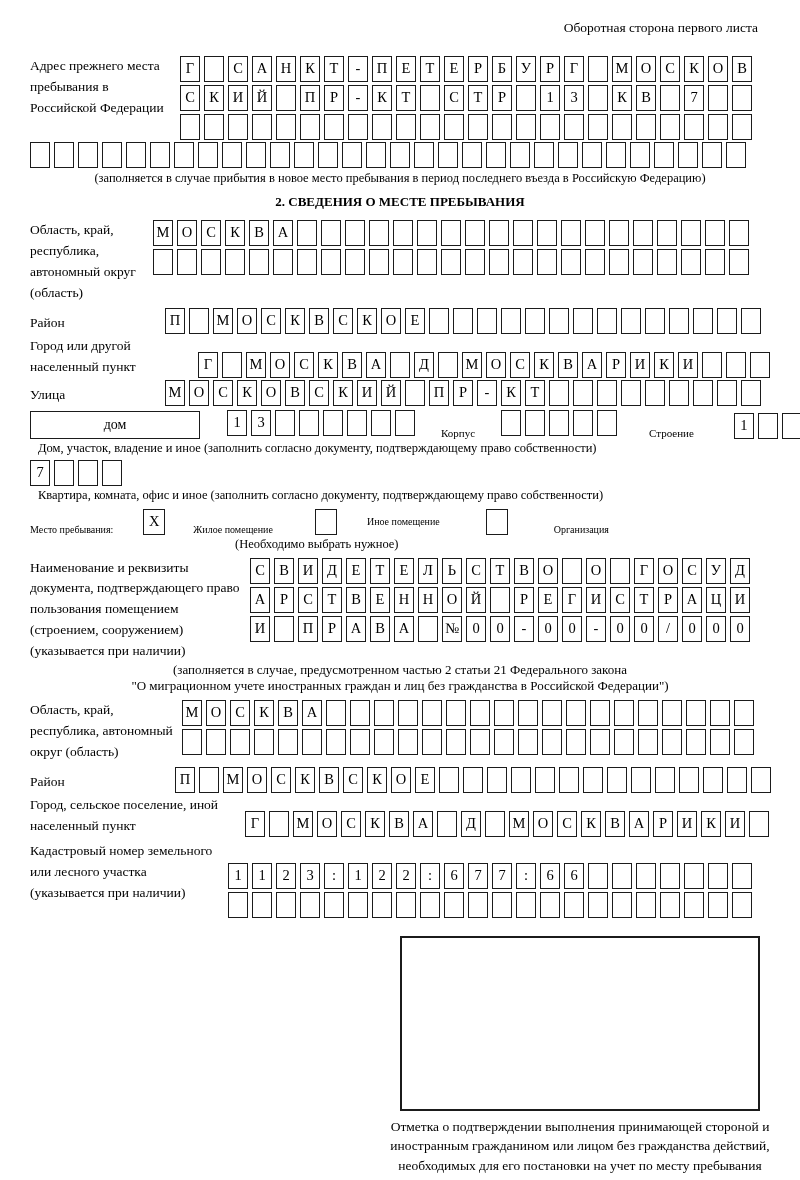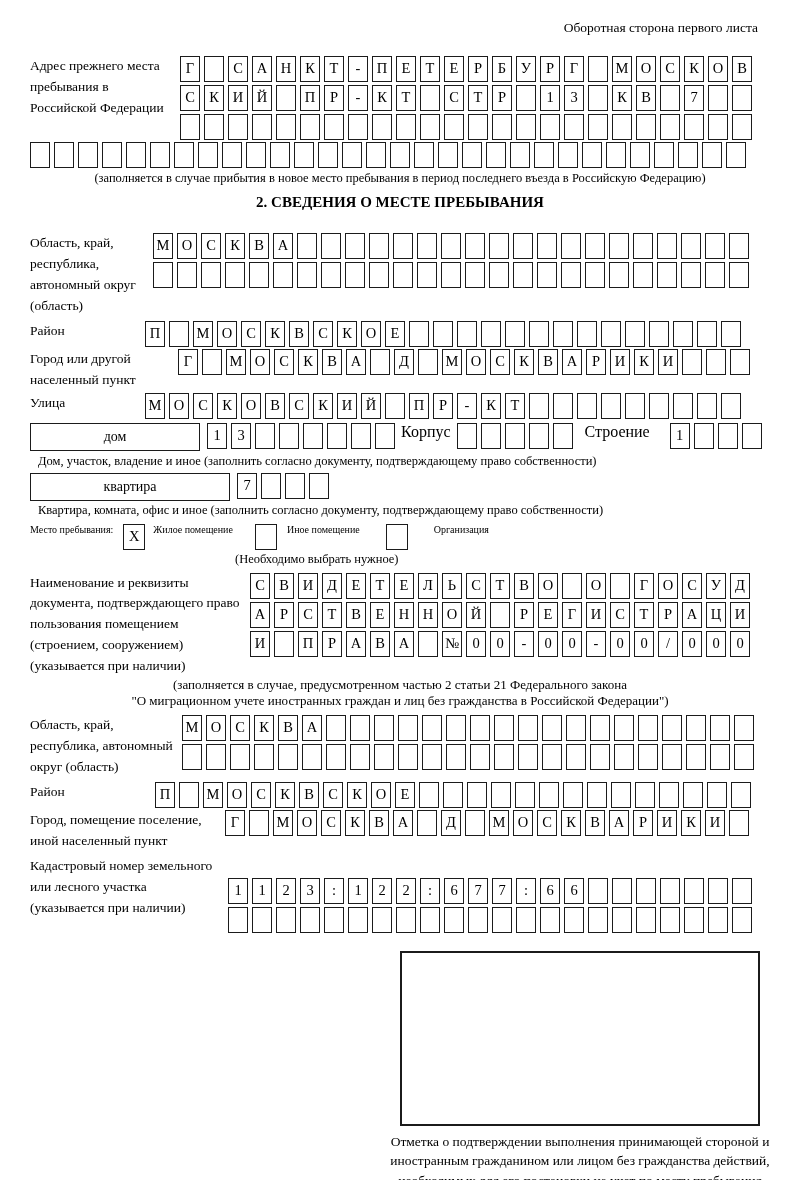--- a/index.html
+++ b/index.html
@@ -6,41 +6,41 @@
   html,body { background:#ffffff; }
   body {
     width:800px; height:1180px; overflow:hidden;
     font-family:"Liberation Serif", serif; color:#000;
   }
   .page { padding:20px 30px 0 30px; width:800px; }
 
   .header-note { text-align:right; font-size:13.5px; padding-right:12px; margin-bottom:20px; }
 
   .field { display:flex; align-items:flex-start; }
-  .field.vcenter { align-items:flex-start; }
+  .field.vcenter { align-items:flex-end;gap:20px; }
   .flabel { font-size:13.5px; line-height:1.55; flex:none; padding-right:6px; }
 
   .gridcol { flex:none; }
   .grid-row { display:flex; height:26px; margin-bottom:3px; }
   .grid-row:last-child { margin-bottom:0; }
   .cell {
     flex:none; width:20px; height:26px; margin-right:4px;
     border:1.6px solid #1b1b1b; background:#fff;
     text-align:center; font-size:14.5px; line-height:23px;
   }
   .note { font-size:12.5px; }
   .note.center { text-align:center; }
 
-  .sec-title { text-align:center; font-weight:bold; font-size:15px; margin:8px 0 22px 0; }
+  .sec-title { text-align:center; font-weight:bold; font-size:13px; margin:8px 0 10px 0; }
 
   .wide-box {
     flex:none; height:28px; border:1.6px solid #1b1b1b;
     text-align:center; font-size:14px; line-height:25px;
   }
-  .inline-label { font-size:16px; flex:none; }
+  .inline-label { font-size:11px; flex:none; }
 
   .cbox {
     flex:none; width:22px; height:26px; border:1.6px solid #1b1b1b;
     text-align:center; font-size:14.5px; line-height:23px; background:#fff;
   }
   .copt { font-size:10px; flex:none;font-family:Liberation Serif, serif; }
 
   .stamp-wrap { width:440px; margin-left:330px; margin-top:18px; }
   .stamp-box { width:360px; height:175px; border:2px solid #1b1b1b; margin:0 auto; background:#fff; }
   .stamp-caption { width:420px; margin:6px auto 0 auto; text-align:center; font-size:13.5px; line-height:1.45; } .mb6{margin-bottom:6px;}
@@ -348,36 +348,35 @@
     <div class="grid-row">
         <span class="cell">1</span>
         <span class="cell"></span>
         <span class="cell"></span>
         <span class="cell"></span>
       </div>
   </div>
   <div class="note mt2" style="padding-left:8px">Дом, участок, владение и иное (заполнить согласно документу, подтверждающему право собственности)</div>
 
   <div class="field vcenter mt4">
-    <div class="wide-box" style="width:200px;margin-right:7px">квартира</div>
     <div class="grid-row">
         <span class="cell">7</span>
         <span class="cell"></span>
         <span class="cell"></span>
         <span class="cell"></span>
       </div>
   </div>
   <div class="note mt2" style="padding-left:8px">Квартира, комната, офис и иное (заполнить согласно документу, подтверждающему право собственности)</div>
 
   <div class="field vcenter mt6">
     <div class="copt" style="margin-right:10px">Место пребывания:</div>
     <div class="cbox">X</div>
     <div class="copt" style="margin:0 22px 0 8px">Жилое помещение</div>
     <div class="cbox"></div>
-    <div class="copt" style="margin:0 26px 0 10px">Иное помещение</div>
+    <div class="copt" style="margin:0 26px 8px 10px">Иное помещение</div>
     <div class="cbox"></div>
     <div class="copt" style="margin-left:26px">Организация</div>
   </div>
   <div class="note mt2" style="padding-left:205px">(Необходимо выбрать нужное)</div>
 
   <div class="field mt6">
     <div class="flabel" style="width:220px">Наименование и реквизиты документа, подтверждающего право пользования помещением (строением, сооружением) (указывается при наличии)</div>
     <div class="gridcol">
       <div class="grid-row">
           <span class="cell">С</span>
@@ -537,21 +536,21 @@
         <span class="cell"></span>
         <span class="cell"></span>
         <span class="cell"></span>
         <span class="cell"></span>
         <span class="cell"></span>
         <span class="cell"></span>
       </div>
   </div>
 
   <div class="field vcenter mt2">
-    <div class="flabel" style="width:195px">Город, помещение поселение, иной населенный пункт</div>
+    <div class="flabel" style="width:195px">Город, сельское поселение, иной населенный пункт</div>
     <div class="grid-row">
         <span class="cell">Г</span>
         <span class="cell"></span>
         <span class="cell">М</span>
         <span class="cell">О</span>
         <span class="cell">С</span>
         <span class="cell">К</span>
         <span class="cell">В</span>
         <span class="cell">А</span>
         <span class="cell"></span>

